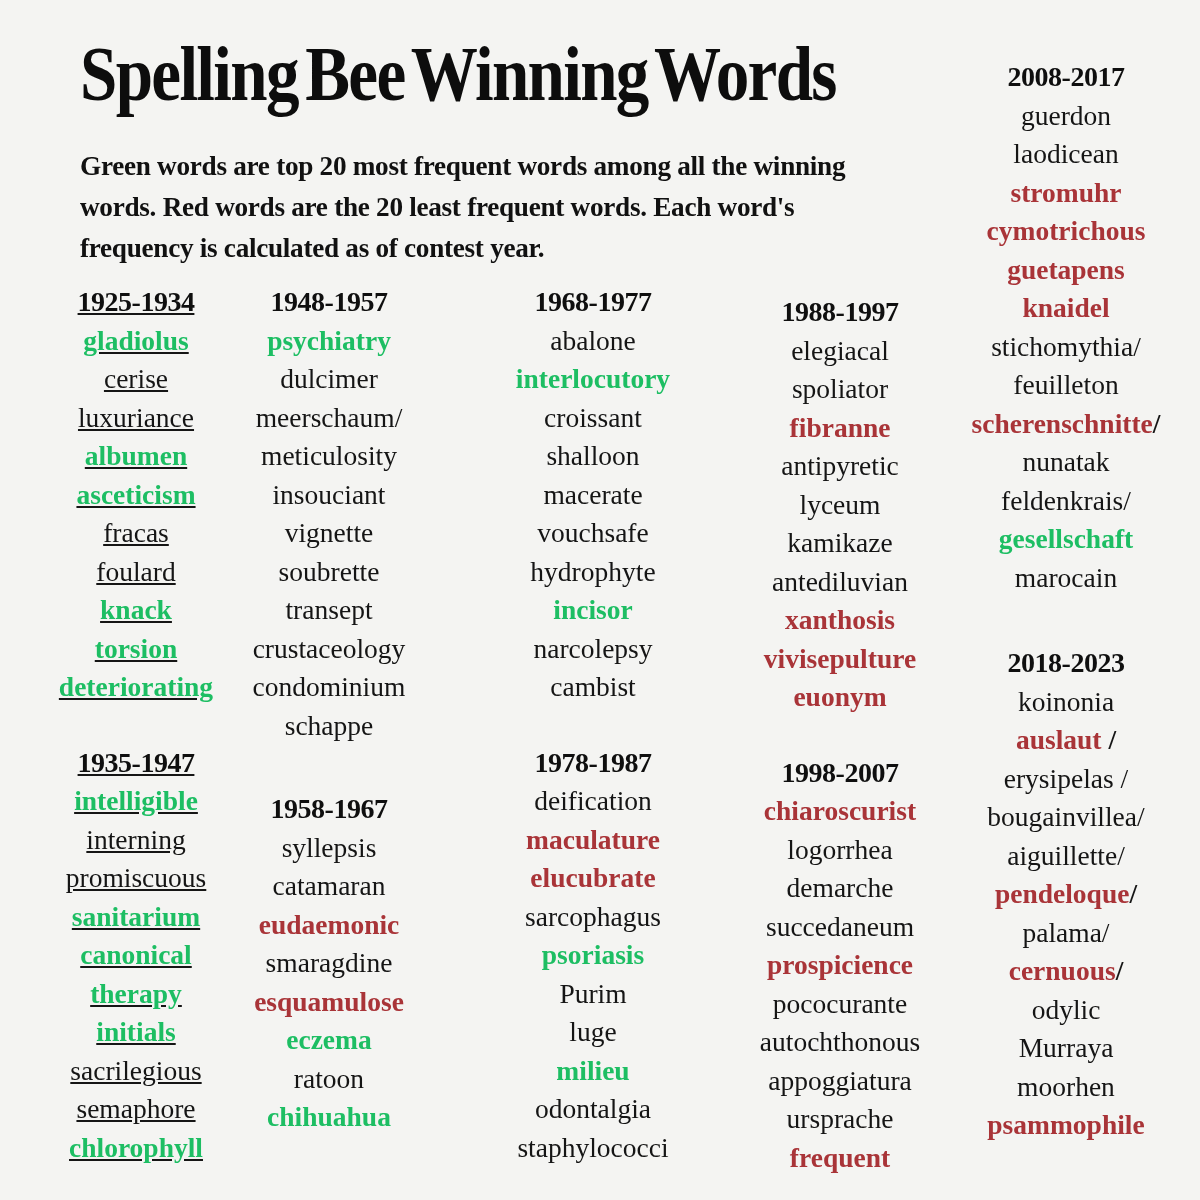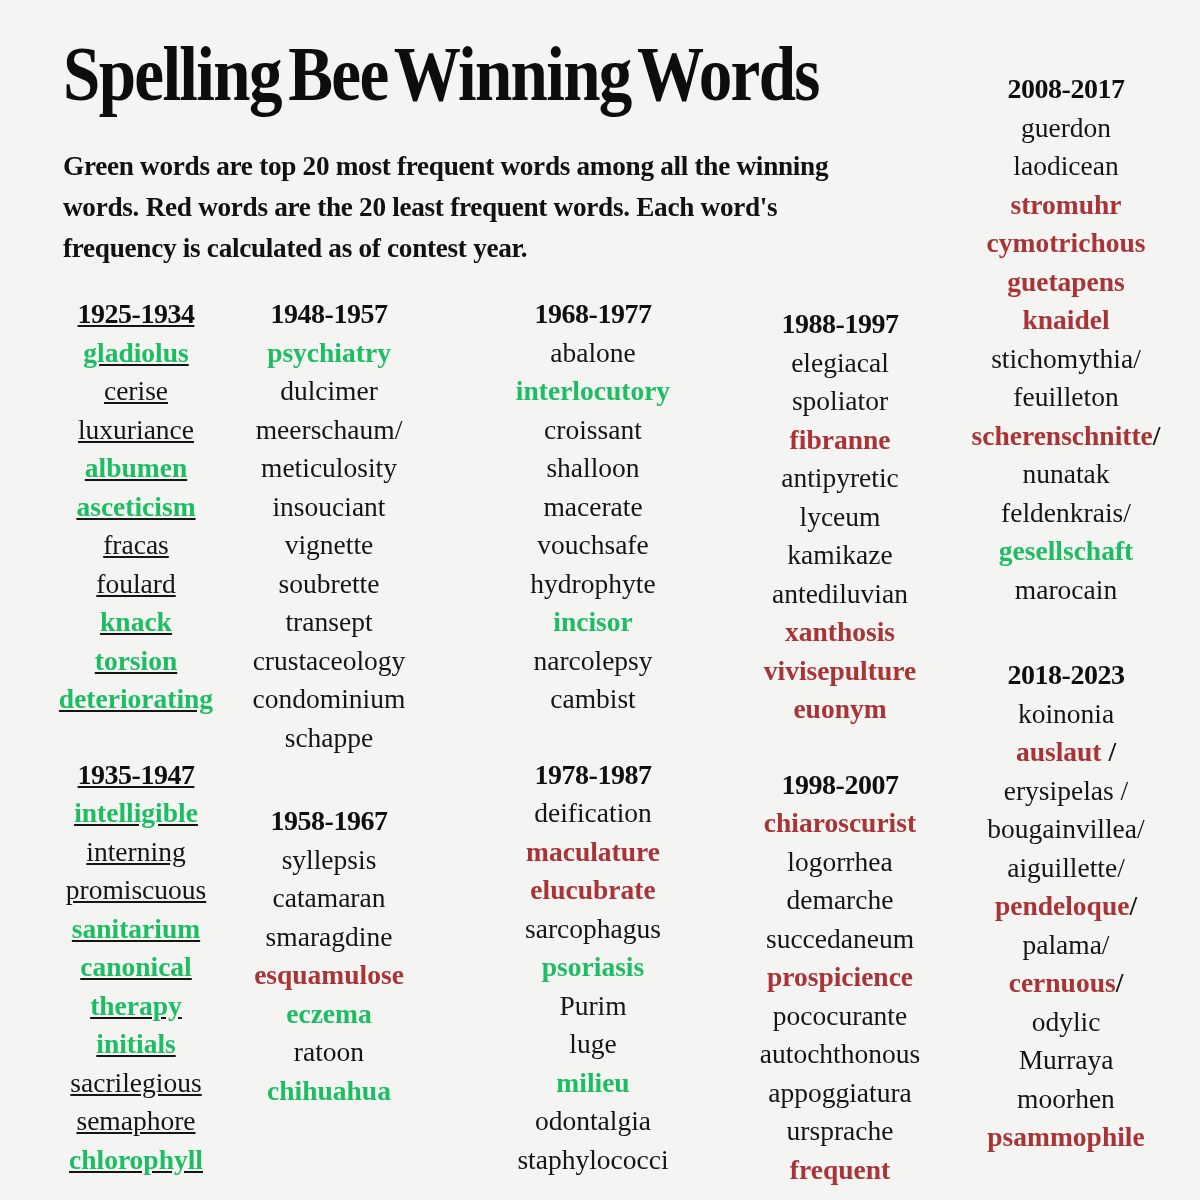--- a/index.html
+++ b/index.html
@@ -12,21 +12,21 @@
   html, body { background: var(--bg); }
   .page {
     position: relative;
     width: 1200px;
     height: 1200px;
     background: var(--bg);
     overflow: hidden;
     font-family: "Liberation Serif", serif;
     color: var(--text);
   }
-  .header { position: absolute; left: 63px; top: 34px; width: 870px; }
+  .header { position: absolute; left: 80px; top: 34px; width: 870px; }
   .title {
     font-family: "Liberation Serif", serif;
     font-weight: bold;
     font-size: 79px;
     line-height: 1.0;
     letter-spacing: -2px;
     word-spacing: -9px;
     color: #0d0d0d;
     transform: scaleX(0.85);
     transform-origin: left top;
@@ -37,21 +37,21 @@
     font-family: "Liberation Serif", serif;
     font-weight: bold;
     font-size: 27.5px;
     line-height: 41px;
     letter-spacing: -0.3px;
     color: #111;
     white-space: pre-line;
     transform: scaleX(0.99);
     transform-origin: left top;
   }
-  .col { position: absolute; text-align: center; margin-top: 12px; }
+  .col { position: absolute; text-align: center; }
   .col-0 { left: 21px;   top: 283px; width: 230px; text-decoration: underline; }
   .col-1 { left: 214px; top: 283px; width: 230px; }
   .col-2 { left: 478px; top: 283px; width: 230px; }
   .col-3 { left: 725px; top: 293px; width: 230px; }
   .col-4 { left: 946px; top: 58px;  width: 240px; }
   .section + .section { margin-top: 37px; }
   .col-1 .section + .section { margin-top: 45px; }
   .col-4 .section + .section { margin-top: 47px; }
   .period {
     font-weight: bold;
@@ -121,20 +121,21 @@
         <div class="word black"><span>soubrette</span></div>
         <div class="word black"><span>transept</span></div>
         <div class="word black"><span>crustaceology</span></div>
         <div class="word black"><span>condominium</span></div>
         <div class="word black"><span>schappe</span></div>
       </div>
       <div class="section">
         <div class="period">1958-1967</div>
         <div class="word black"><span>syllepsis</span></div>
         <div class="word black"><span>catamaran</span></div>
+        <div class="word red"><span>eudaemonic</span></div>
         <div class="word black"><span>smaragdine</span></div>
         <div class="word red"><span>esquamulose</span></div>
         <div class="word green"><span>eczema</span></div>
         <div class="word black"><span>ratoon</span></div>
         <div class="word green"><span>chihuahua</span></div>
       </div>
     </div>
   <div class="col col-2">
       <div class="section">
         <div class="period">1968-1977</div>

